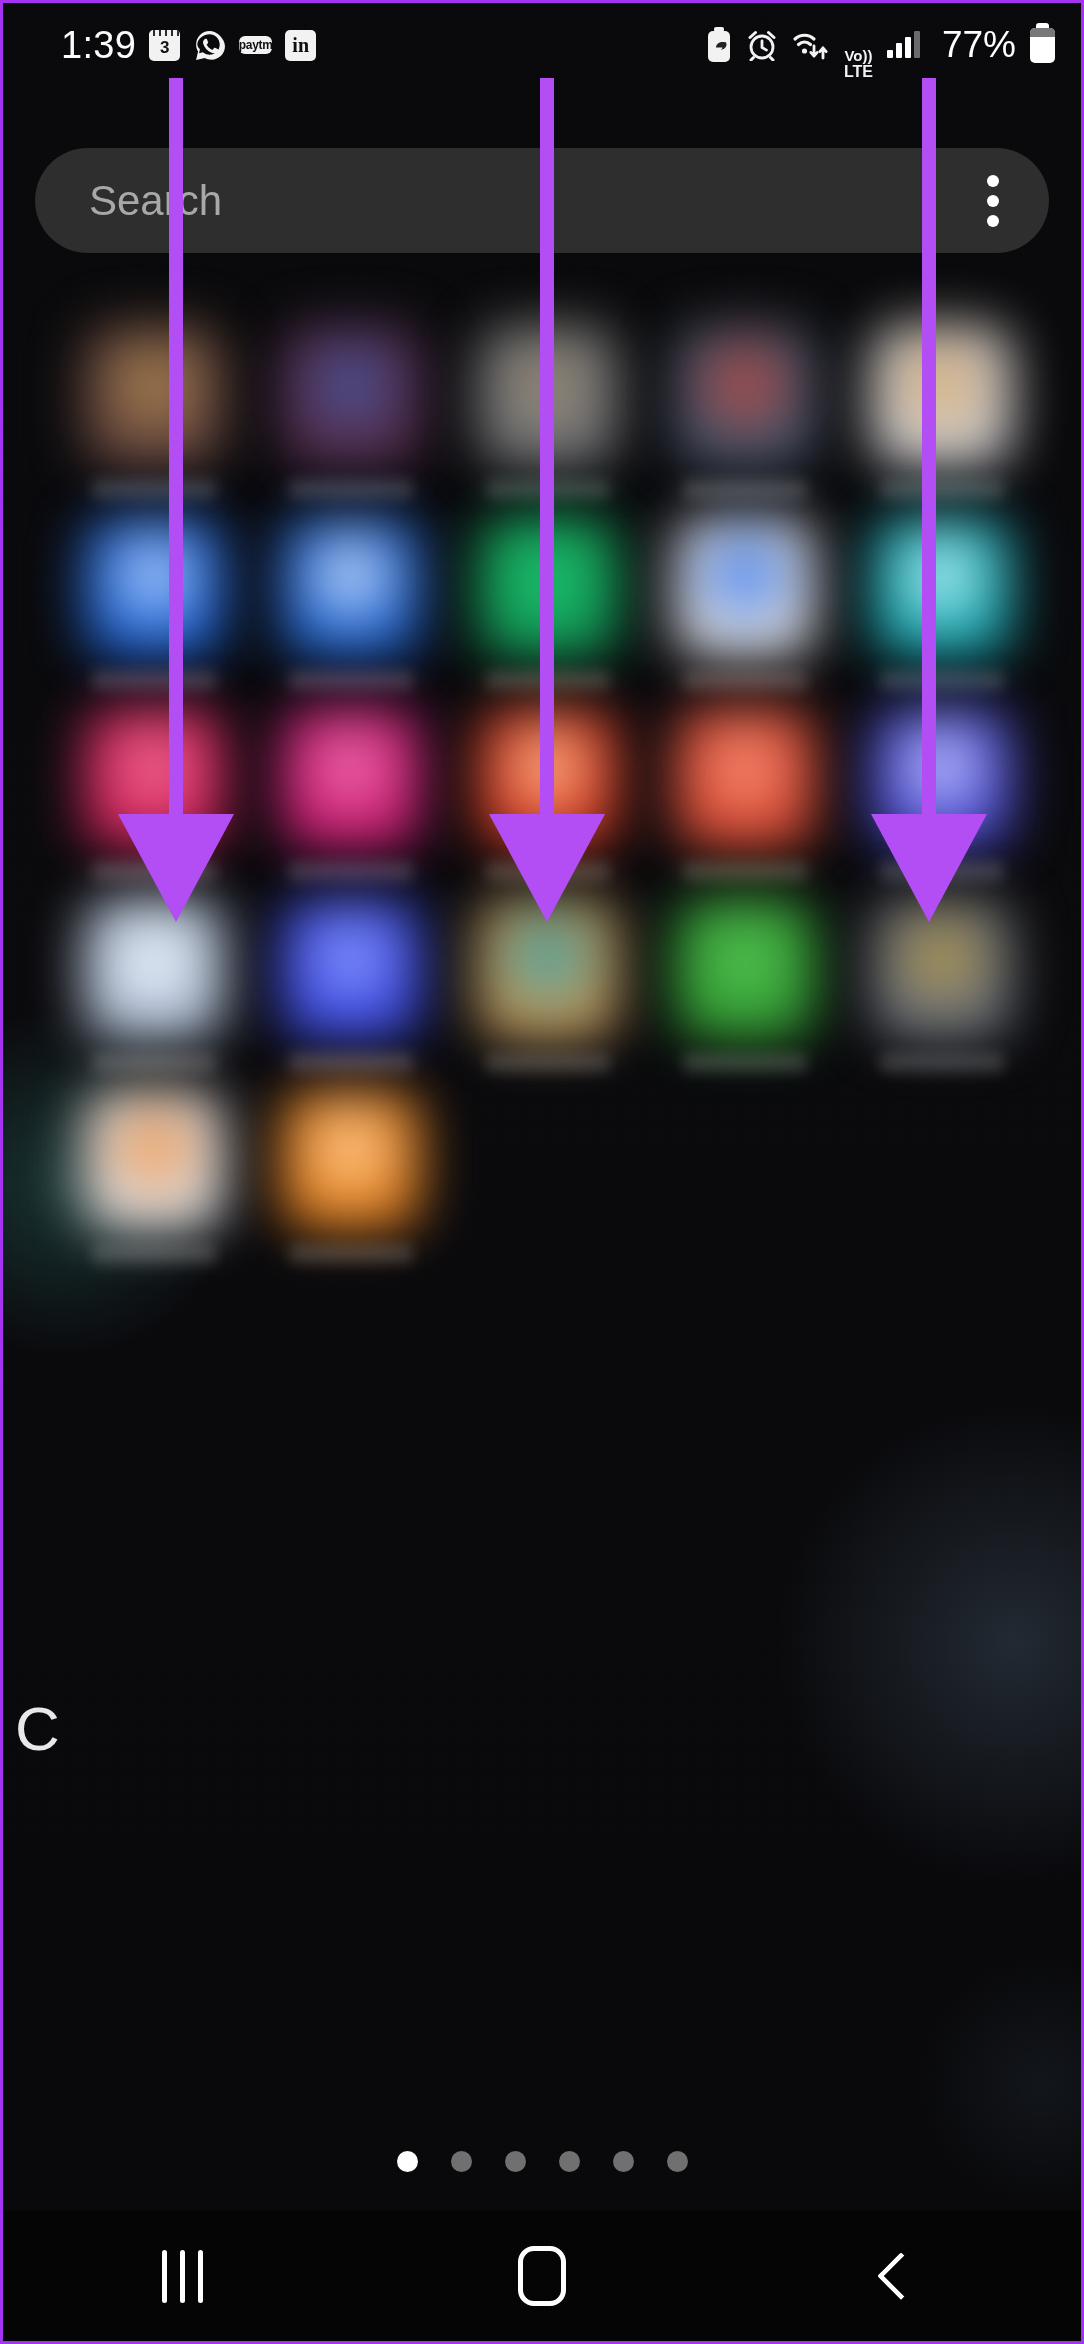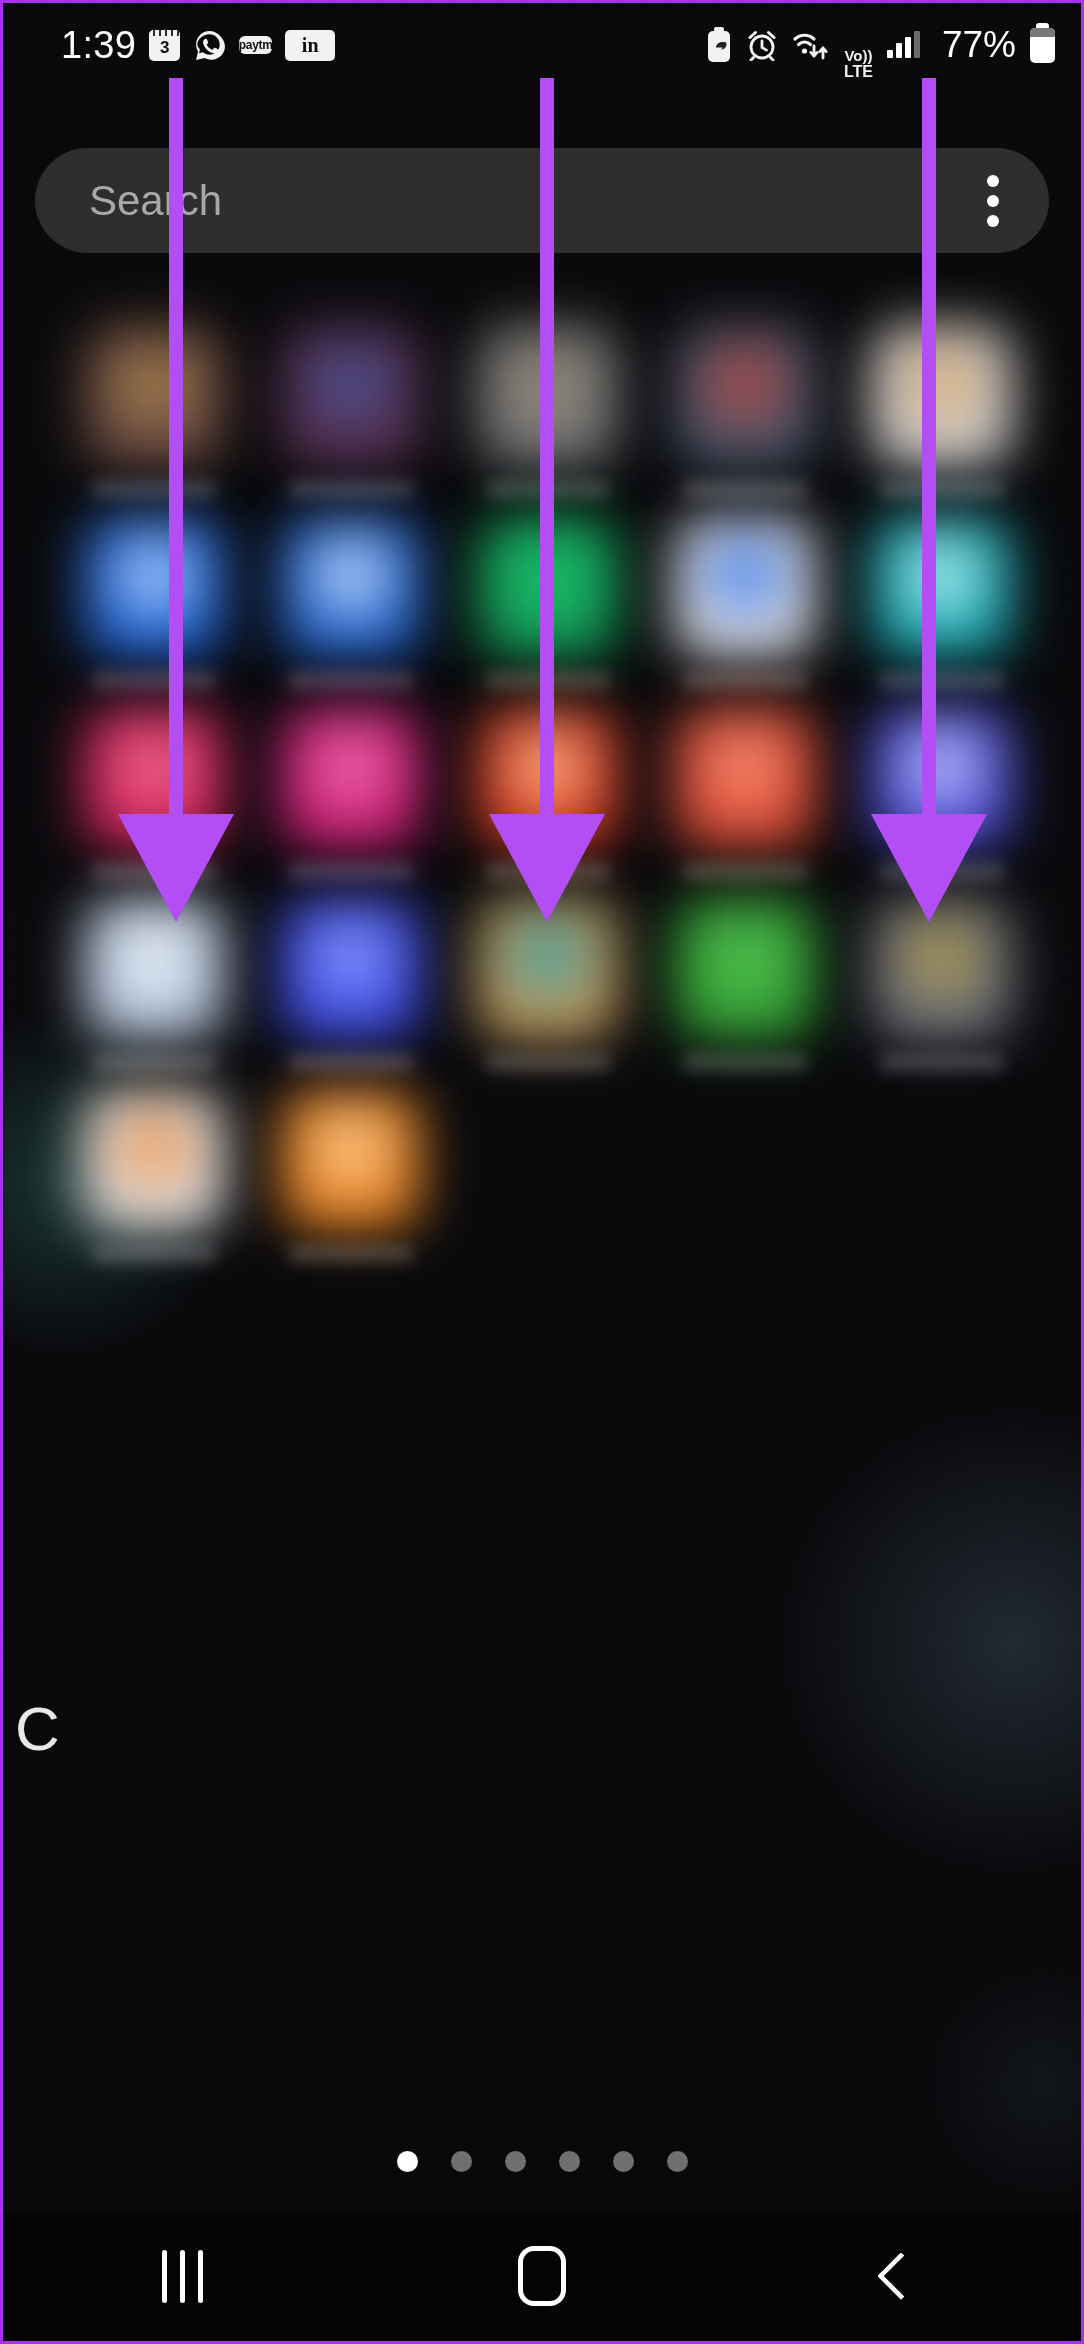--- a/index.html
+++ b/index.html
@@ -52,21 +52,21 @@
     background:repeating-linear-gradient(90deg,#f2f2f2 0 4px,#2a2a2a 4px 6px);
     border-radius:5px 5px 0 0;
   }
   .ic-wa{ width:33px;height:33px; }
   .ic-paytm{
     width:33px;height:18px;background:#f2f2f2;border-radius:6px;color:#0f0f0f;
     font-size:12px;font-weight:800;display:flex;align-items:center;justify-content:center;
     letter-spacing:-.3px;
   }
   .ic-li{
-    width:50px;height:31px;background:#f2f2f2;border-radius:5px;color:#0f0f0f;
+    width:31px;height:31px;background:#f2f2f2;border-radius:5px;color:#0f0f0f;
     font-size:20px;font-weight:800;display:flex;align-items:center;justify-content:center;
     font-family:"Liberation Serif",serif;
   }
 
   .sb-right{ display:flex; align-items:center; gap:14px; }
   .volte{ display:flex; flex-direction:column; align-items:center; line-height:.95; font-weight:700;margin-top:38px; }
   .volte .t{ font-size:15px; }
   .volte .b{ font-size:16px;text-align:center; }
   .bars{ display:flex; align-items:flex-end; gap:3px; height:26px; }
   .bars i{ width:6px; background:#fff; border-radius:1px; display:block; }

